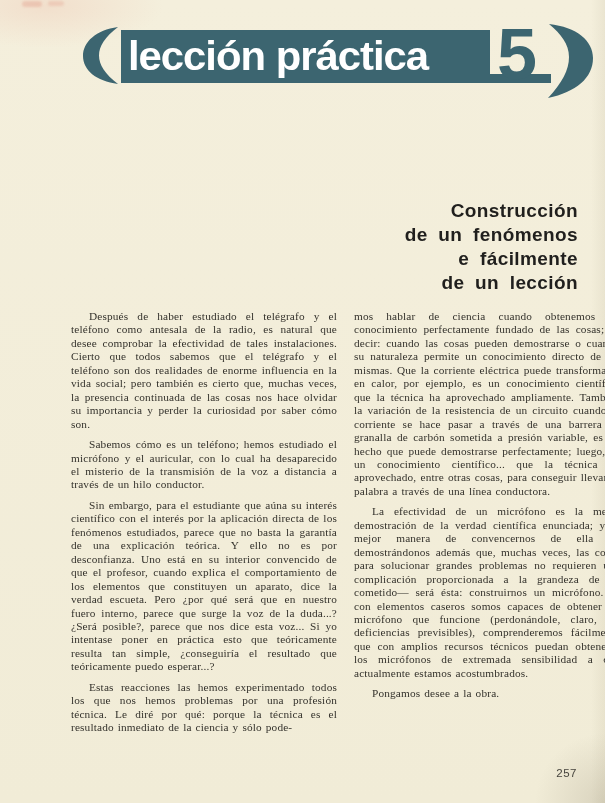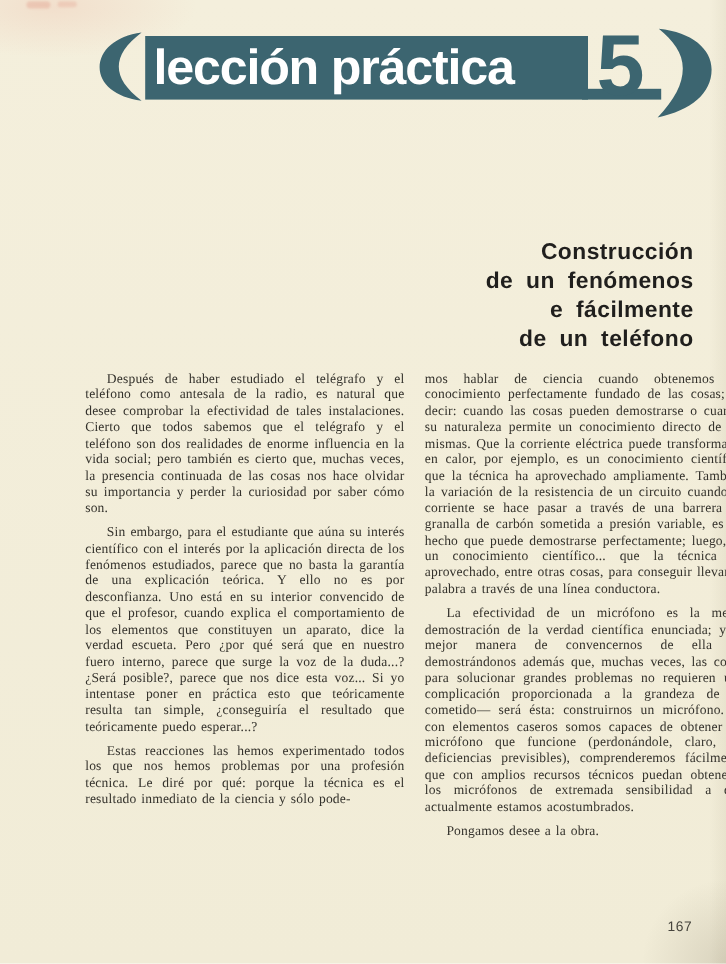--- a/index.html
+++ b/index.html
@@ -106,31 +106,32 @@
 
     <path fill="#3c6570" d="M549,24 C577,27 593,41 593,58 C593,78 576,92 548,98 C562,83 569,70 569,57 C569,44 561,34 549,24 Z"></path>
 
     <path d="M517,162 C513,180 505,198 509,215" fill="none" stroke="#8a8578" stroke-width="1" opacity="0.65"></path>
   </svg>
 
   <div class="article-title">
     <span>Construcción</span>
     <span>de un fenómenos</span>
     <span>e fácilmente</span>
-    <span>de un teléfono</span>
+    <span>de un lección</span>
   </div>
 
   <div class="columns">
     <div class="col">
       <p>Después de haber estudiado el telégrafo y el teléfono como antesala de la radio, es natural que desee comprobar la efectividad de tales instalaciones. Cierto que todos sabemos que el telégrafo y el teléfono son dos realidades de enorme influencia en la vida social; pero también es cierto que, muchas veces, la presencia continuada de las cosas nos hace olvidar su importancia y perder la curiosidad por saber cómo son.</p>
+      <p>Sabemos cómo es un teléfono; hemos estudiado el micrófono y el auricular, con lo cual ha desaparecido el misterio de la transmisión de la voz a distancia a través de un hilo conductor.</p>
       <p>Sin embargo, para el estudiante que aúna su interés científico con el interés por la aplicación directa de los fenómenos estudiados, parece que no basta la garantía de una explicación teórica. Y ello no es por desconfianza. Uno está en su interior convencido de que el profesor, cuando explica el comportamiento de los elementos que constituyen un aparato, dice la verdad escueta. Pero ¿por qué será que en nuestro fuero interno, parece que surge la voz de la duda...? ¿Será posible?, parece que nos dice esta voz... Si yo intentase poner en práctica esto que teóricamente resulta tan simple, ¿conseguiría el resultado que teóricamente puedo esperar...?</p>
       <p>Estas reacciones las hemos experimentado todos los que nos hemos problemas por una profesión técnica. Le diré por qué: porque la técnica es el resultado inmediato de la ciencia y sólo pode-</p>
     </div>
     <div class="col">
       <p class="no-indent">mos hablar de ciencia cuando obtenemos un conocimiento perfectamente fundado de las cosas; es decir: cuando las cosas pueden demostrarse o cuando su naturaleza permite un conocimiento directo de las mismas. Que la corriente eléctrica puede transformarse en calor, por ejemplo, es un conocimiento científico que la técnica ha aprovechado ampliamente. También la variación de la resistencia de un circuito cuando la corriente se hace pasar a través de una barrera de granalla de carbón sometida a presión variable, es un hecho que puede demostrarse perfectamente; luego, es un conocimiento científico... que la técnica ha aprovechado, entre otras cosas, para conseguir llevar la palabra a través de una línea conductora.</p>
       <p>La efectividad de un micrófono es la mejor demostración de la verdad científica enunciada; y la mejor manera de convencernos de ella —demostrándonos además que, muchas veces, las cosas para solucionar grandes problemas no requieren una complicación proporcionada a la grandeza de su cometido— será ésta: construirnos un micrófono. Si con elementos caseros somos capaces de obtener un micrófono que funcione (perdonándole, claro, las deficiencias previsibles), comprenderemos fácilmente que con amplios recursos técnicos puedan obtenerse los micrófonos de extremada sensibilidad a que actualmente estamos acostumbrados.</p>
       <p>Pongamos desee a la obra.</p>
     </div>
   </div>
 
-  <div class="page-number">167</div>
+  <div class="page-number">257</div>
 
 </div>
 
 </body></html>

